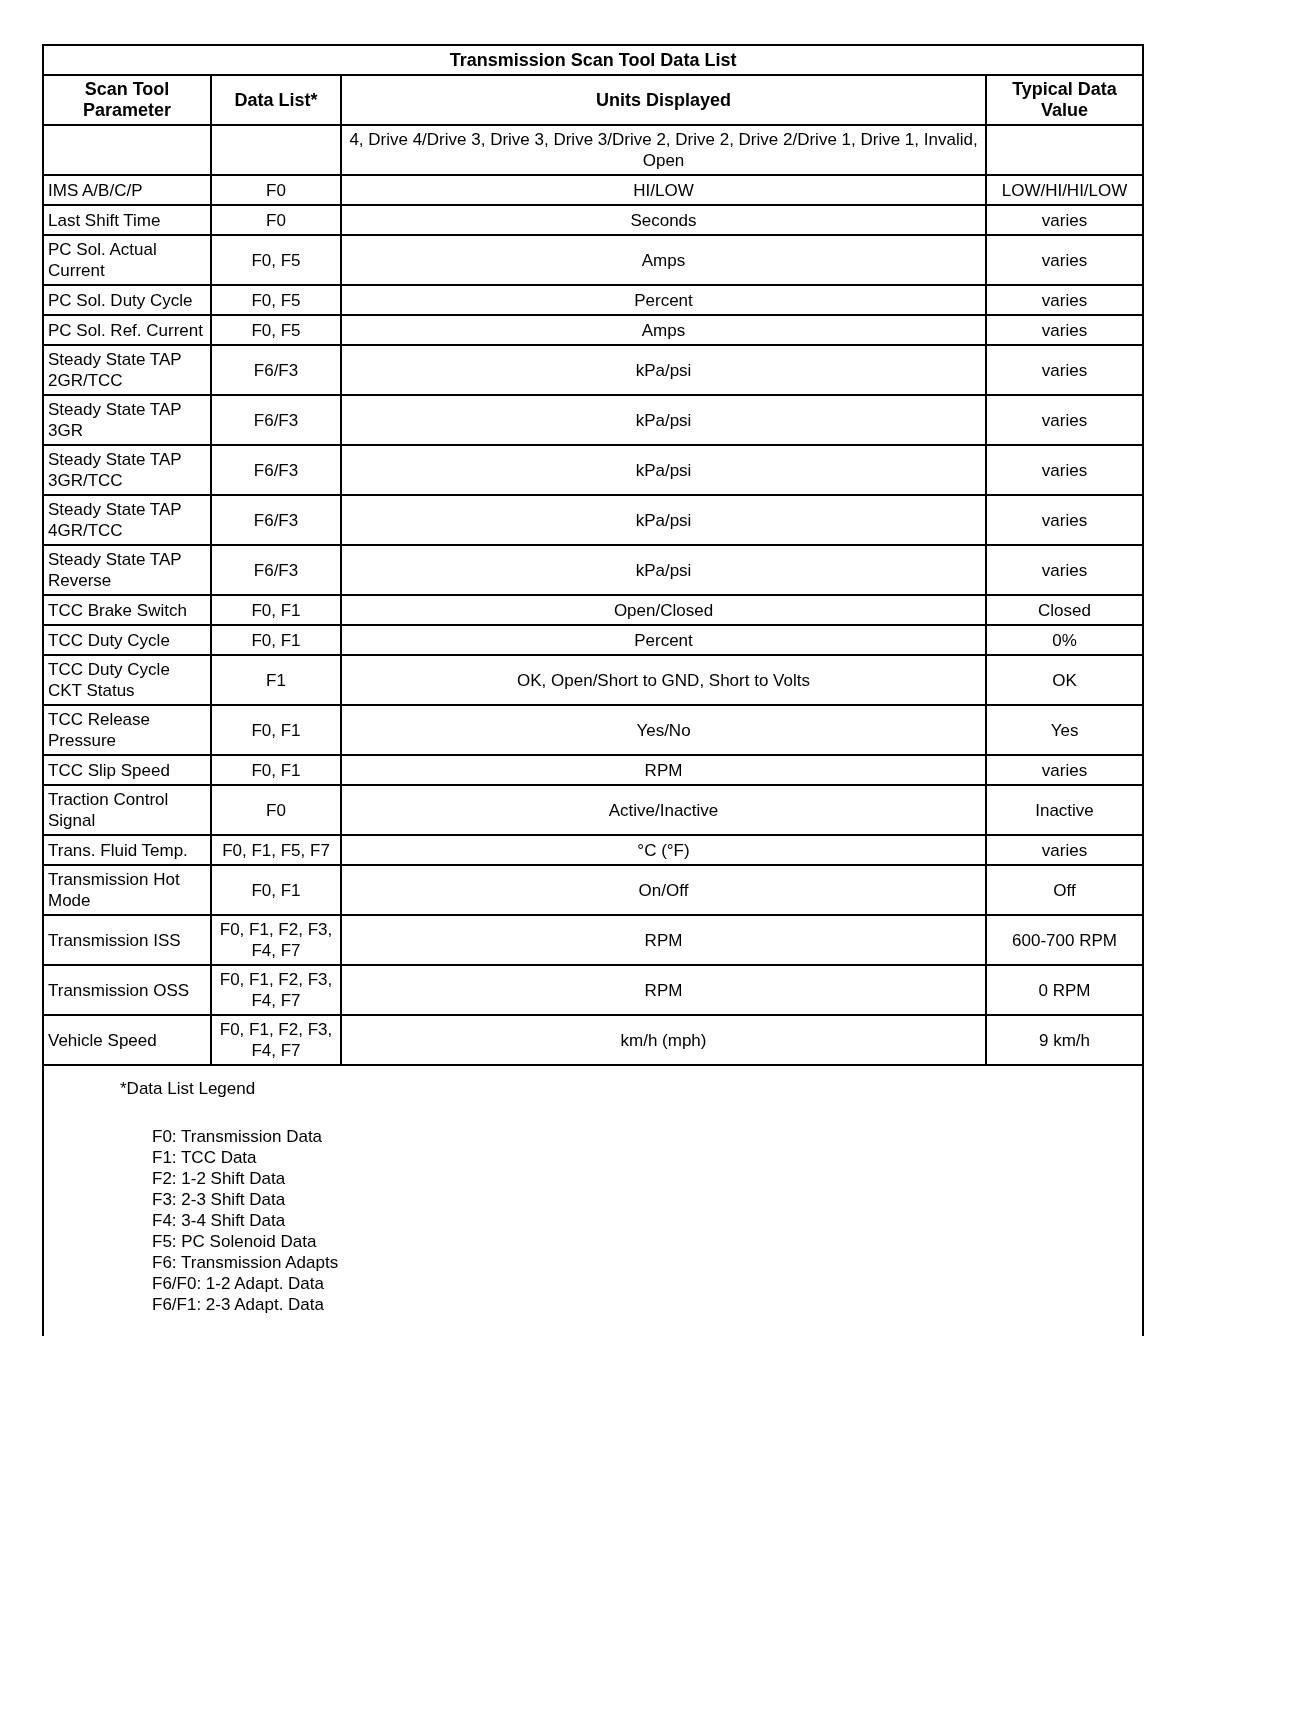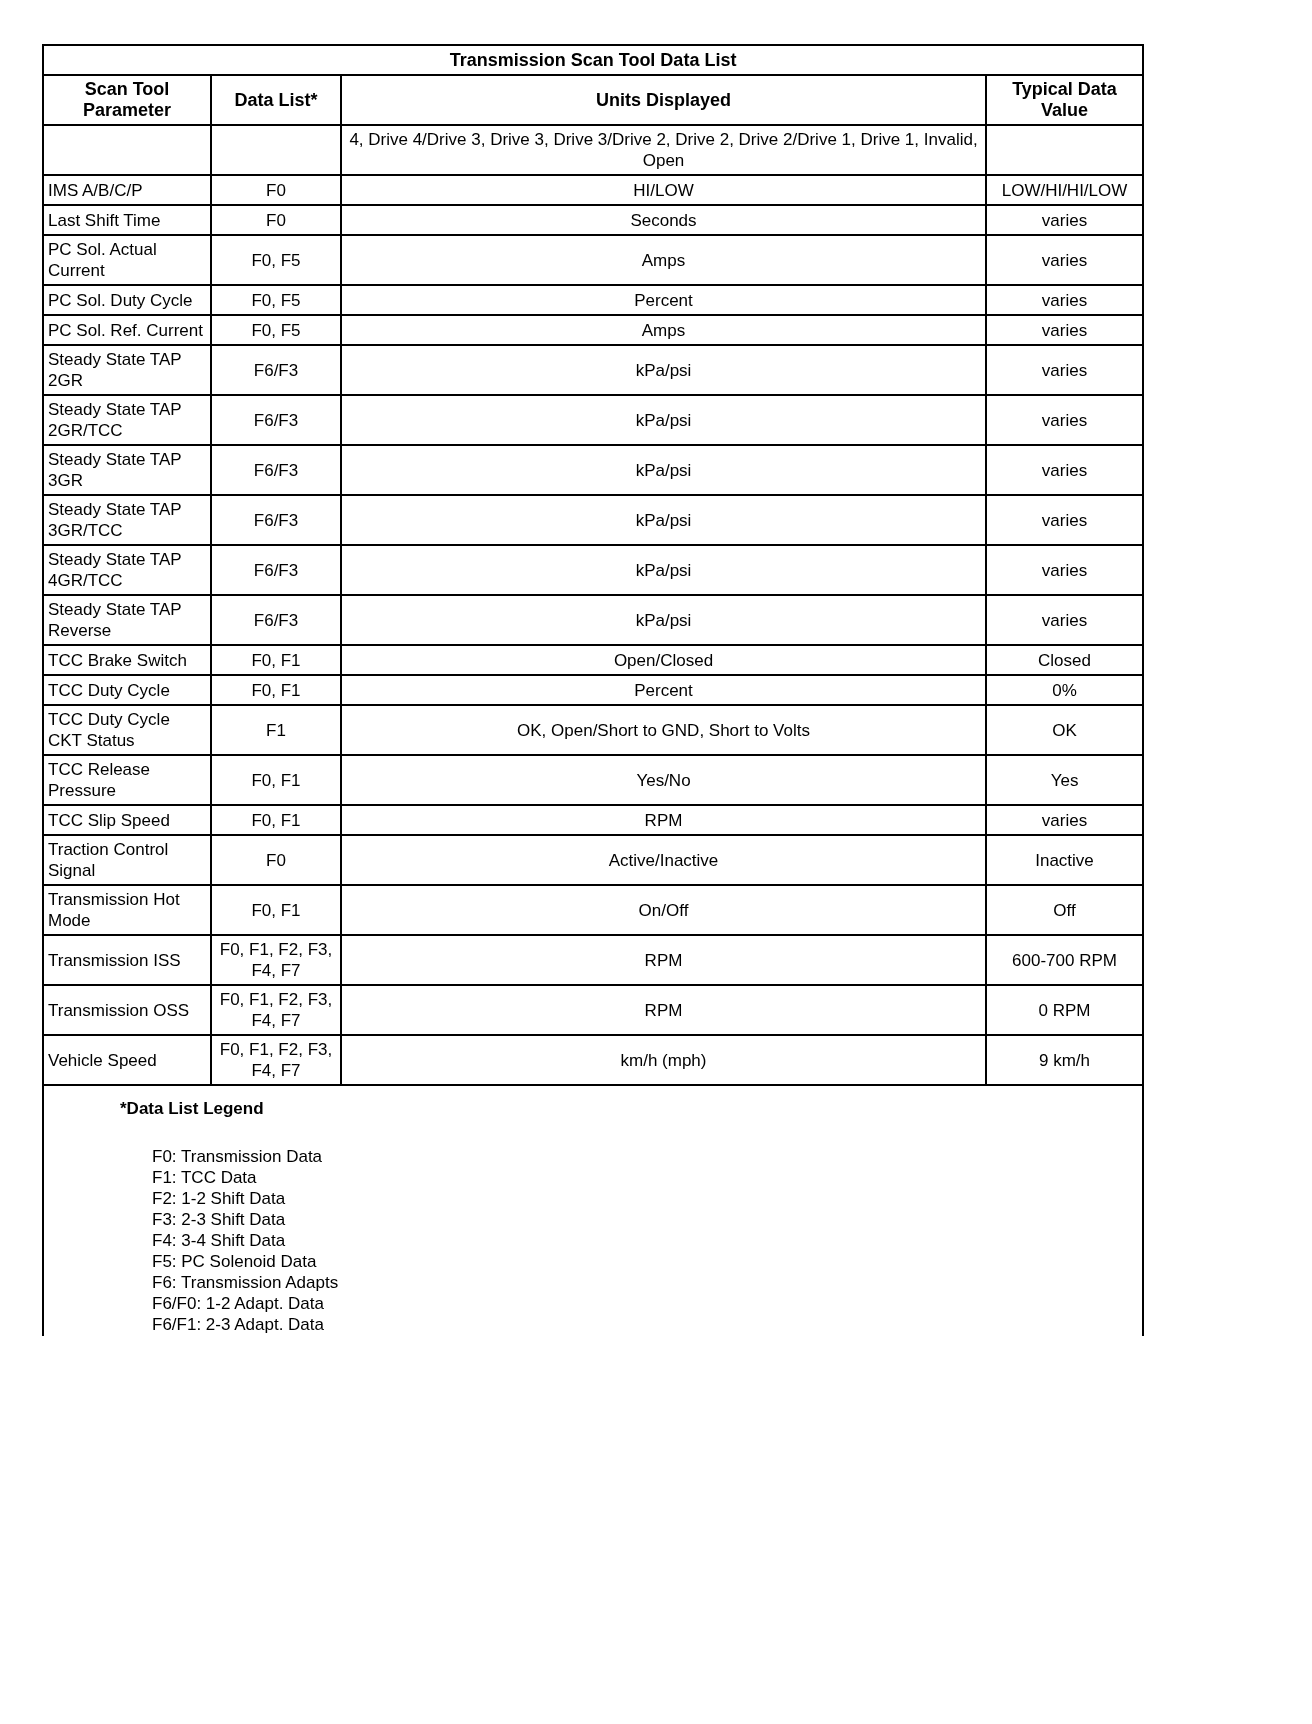--- a/index.html
+++ b/index.html
@@ -64,21 +64,21 @@
   }
 
   tfoot td.legend-cell {
     vertical-align: top;
     height: 440px;
     padding: 12px 10px 10px 0;
     text-align: left;
   }
 
   .legend-heading {
-    font-weight: bold;
+    font-weight: normal;
     padding-left: 76px;
     margin-bottom: 27px;
   }
 
   .legend-items {
     padding-left: 108px;
   }
 
   .legend-items > div {
     line-height: 21px;
@@ -141,26 +141,20 @@
           <td class="cell-units">Percent</td>
           <td class="cell-typical-value">varies</td>
         </tr>
         <tr>
           <td class="cell-parameter">PC Sol. Ref. Current</td>
           <td class="cell-data-list">F0, F5</td>
           <td class="cell-units">Amps</td>
           <td class="cell-typical-value">varies</td>
         </tr>
         <tr>
-          <td class="cell-parameter">Steady State TAP 2GR</td>
-          <td class="cell-data-list">F6/F3</td>
-          <td class="cell-units">kPa/psi</td>
-          <td class="cell-typical-value">varies</td>
-        </tr>
-        <tr>
           <td class="cell-parameter">Steady State TAP 2GR/TCC</td>
           <td class="cell-data-list">F6/F3</td>
           <td class="cell-units">kPa/psi</td>
           <td class="cell-typical-value">varies</td>
         </tr>
         <tr>
           <td class="cell-parameter">Steady State TAP 3GR</td>
           <td class="cell-data-list">F6/F3</td>
           <td class="cell-units">kPa/psi</td>
           <td class="cell-typical-value">varies</td>
@@ -211,20 +205,26 @@
           <td class="cell-parameter">TCC Slip Speed</td>
           <td class="cell-data-list">F0, F1</td>
           <td class="cell-units">RPM</td>
           <td class="cell-typical-value">varies</td>
         </tr>
         <tr>
           <td class="cell-parameter">Traction Control Signal</td>
           <td class="cell-data-list">F0</td>
           <td class="cell-units">Active/Inactive</td>
           <td class="cell-typical-value">Inactive</td>
+        </tr>
+        <tr>
+          <td class="cell-parameter">Trans. Fluid Temp.</td>
+          <td class="cell-data-list">F0, F1, F5, F7</td>
+          <td class="cell-units">°C (°F)</td>
+          <td class="cell-typical-value">varies</td>
         </tr>
         <tr>
           <td class="cell-parameter">Transmission Hot Mode</td>
           <td class="cell-data-list">F0, F1</td>
           <td class="cell-units">On/Off</td>
           <td class="cell-typical-value">Off</td>
         </tr>
         <tr>
           <td class="cell-parameter">Transmission ISS</td>
           <td class="cell-data-list">F0, F1, F2, F3, F4, F7</td>

